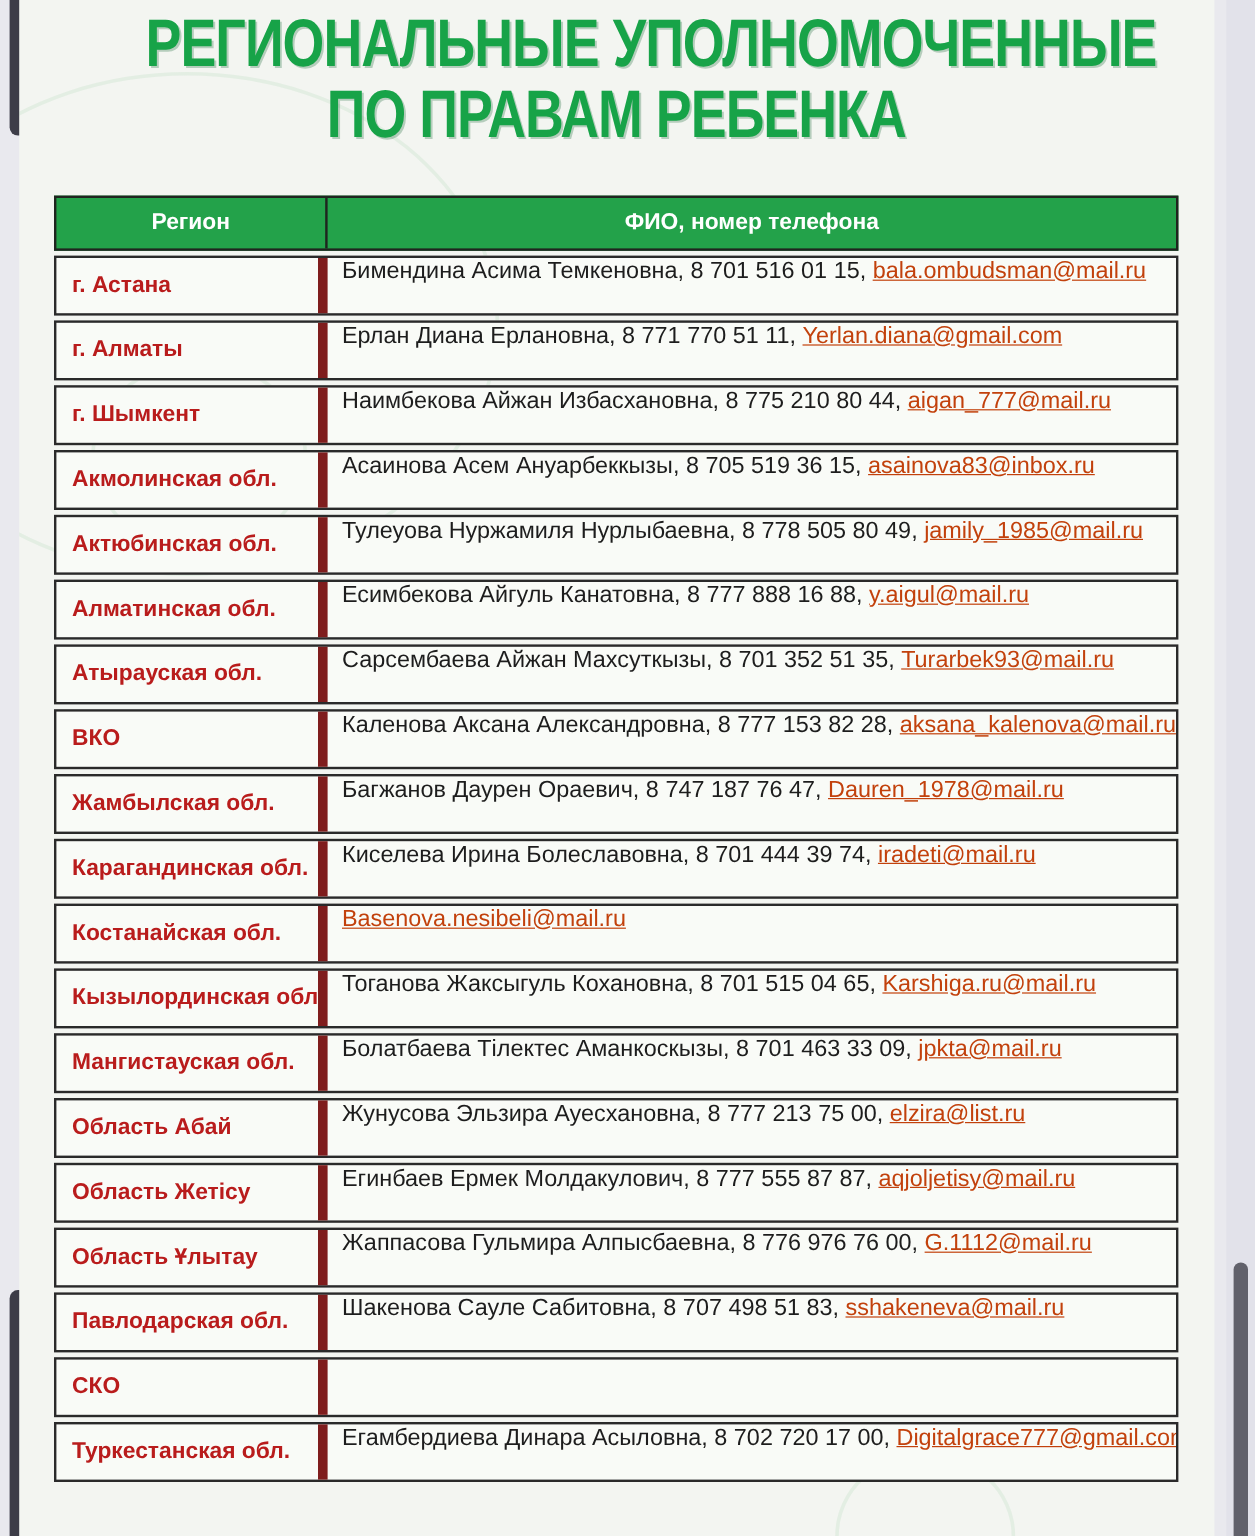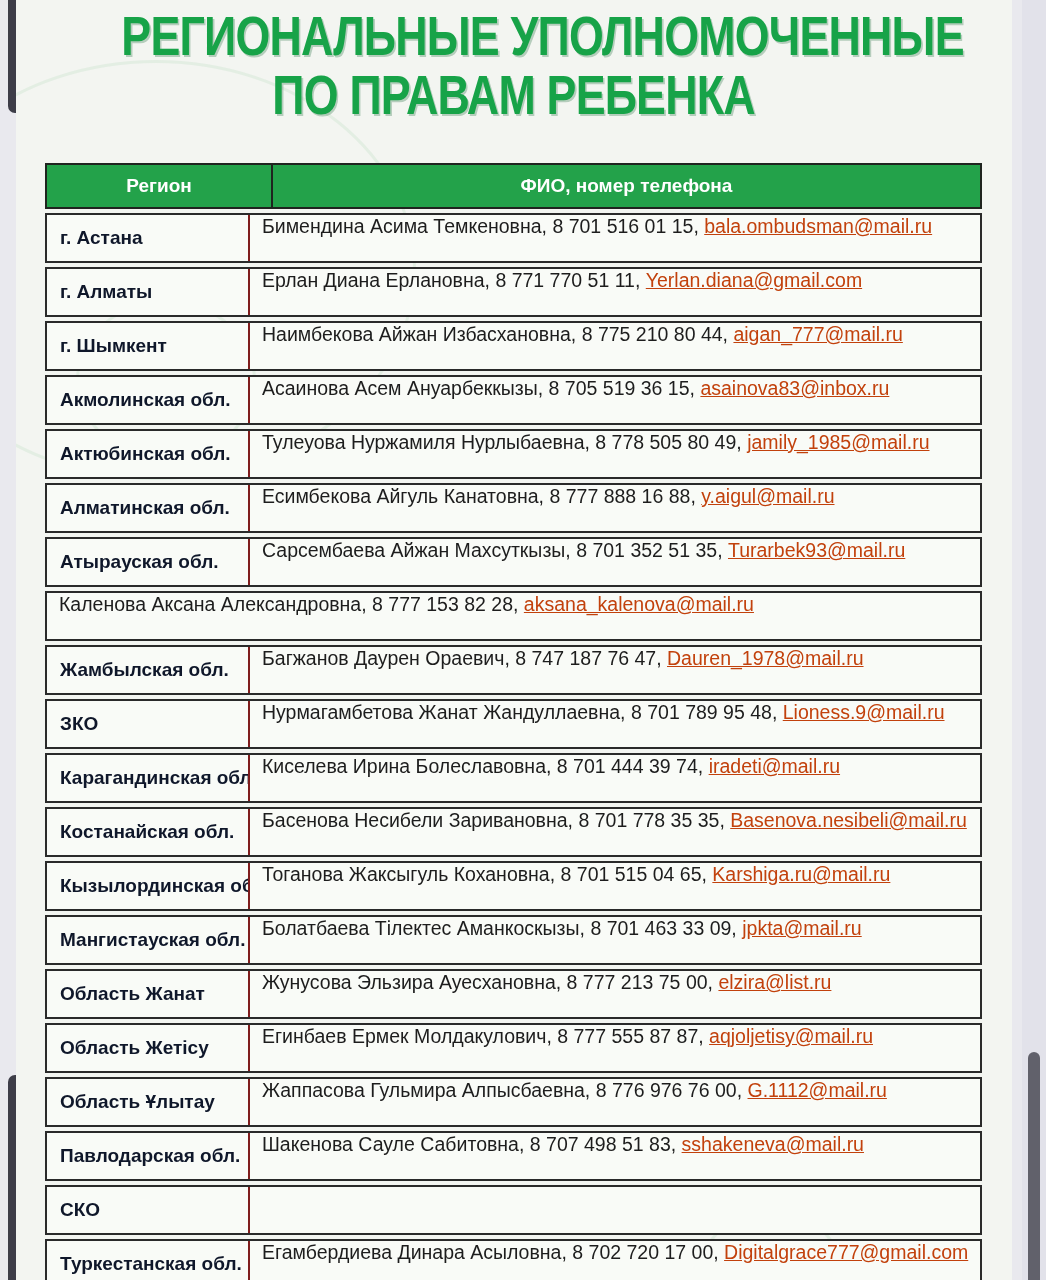--- a/index.html
+++ b/index.html
@@ -65,23 +65,23 @@
     display:flex; align-items:center; justify-content:center;
     color:#ffffff; font-weight:bold; font-size:19px;
   }
   .t-header .hcell.region { width:226px; border-right:2px solid #1f241f; }
   .t-header .hcell.info   { flex:1; }
   .t-row {
     display:flex; height:50px; margin-top:4px;
     background:#f9fbf7; border:2px solid #2a2a2a;
   }
   .t-row .cell-region {
-    width:203px; border-right:2px solid #7f1d1d;
+    width:226px; border-right:8px solid #7f1d1d;
     display:flex; align-items:center; padding-left:13px;
-    color:#0f172a; font-weight:bold; font-size:19px;
+    color:#b91c1c; font-weight:bold; font-size:19px;
     white-space:nowrap; overflow:hidden;
   }
   .t-row .cell-info {
     flex:1; display:flex; align-items:flex-start; padding-left:12px;
     font-size:19.5px; color:#1d1d1d; white-space:pre; overflow:hidden;
   }
   .t-row .email-link {
     color:#c2410c; text-decoration:underline; cursor:pointer;
     font-size:19.5px; white-space:pre;
   }
@@ -140,55 +140,52 @@
     <div class="cell-region">Алматинская обл.</div>
     <div class="cell-info"><span>Есимбекова Айгуль Канатовна, 8 777 888 16 88, </span><a class="email-link">y.aigul@mail.ru</a></div>
   </div>
 
   <div class="t-row">
     <div class="cell-region">Атырауская обл.</div>
     <div class="cell-info"><span>Сарсембаева Айжан Махсуткызы, 8 701 352 51 35, </span><a class="email-link">Turarbek93@mail.ru</a></div>
   </div>
 
   <div class="t-row">
+    <div class="cell-region">ВКО</div>
     <div class="cell-info"><span>Каленова Аксана Александровна, 8 777 153 82 28, </span><a class="email-link">aksana_kalenova@mail.ru</a></div>
   </div>
 
   <div class="t-row">
     <div class="cell-region">Жамбылская обл.</div>
     <div class="cell-info"><span>Багжанов Даурен Ораевич, 8 747 187 76 47, </span><a class="email-link">Dauren_1978@mail.ru</a></div>
   </div>
 
-  <div class="t-row">
-    <div class="cell-region">ЗКО</div>
-    <div class="cell-info"><span>Нурмагамбетова Жанат Жандуллаевна, 8 701 789 95 48, </span><a class="email-link">Lioness.9@mail.ru</a></div>
-  </div>
 
   <div class="t-row">
     <div class="cell-region">Карагандинская обл.</div>
     <div class="cell-info"><span>Киселева Ирина Болеславовна, 8 701 444 39 74, </span><a class="email-link">iradeti@mail.ru</a></div>
   </div>
 
   <div class="t-row">
     <div class="cell-region">Костанайская обл.</div>
-    <div class="cell-info"><span>Басенова Несибели Заривановна, 8 701 778 35 35, </span><a class="email-link">Basenova.nesibeli@mail.ru</a></div>
+    <div class="cell-info"><a class="email-link">Basenova.nesibeli@mail.ru</a></div>
   </div>
 
   <div class="t-row">
     <div class="cell-region">Кызылординская обл.</div>
     <div class="cell-info"><span>Тоганова Жаксыгуль Кохановна, 8 701 515 04 65, </span><a class="email-link">Karshiga.ru@mail.ru</a></div>
   </div>
 
   <div class="t-row">
     <div class="cell-region">Мангистауская обл.</div>
     <div class="cell-info"><span>Болатбаева Тілектес Аманкоскызы, 8 701 463 33 09, </span><a class="email-link">jpkta@mail.ru</a></div>
   </div>
 
   <div class="t-row">
-    <div class="cell-region">Область Жанат</div>
+    <div class="cell-region">Область Абай</div>
     <div class="cell-info"><span>Жунусова Эльзира Ауесхановна, 8 777 213 75 00, </span><a class="email-link">elzira@list.ru</a></div>
   </div>
 
   <div class="t-row">
     <div class="cell-region">Область Жетісу</div>
     <div class="cell-info"><span>Егинбаев Ермек Молдакулович, 8 777 555 87 87, </span><a class="email-link">aqjoljetisy@mail.ru</a></div>
   </div>
 
   <div class="t-row">
     <div class="cell-region">Область Ұлытау</div>

